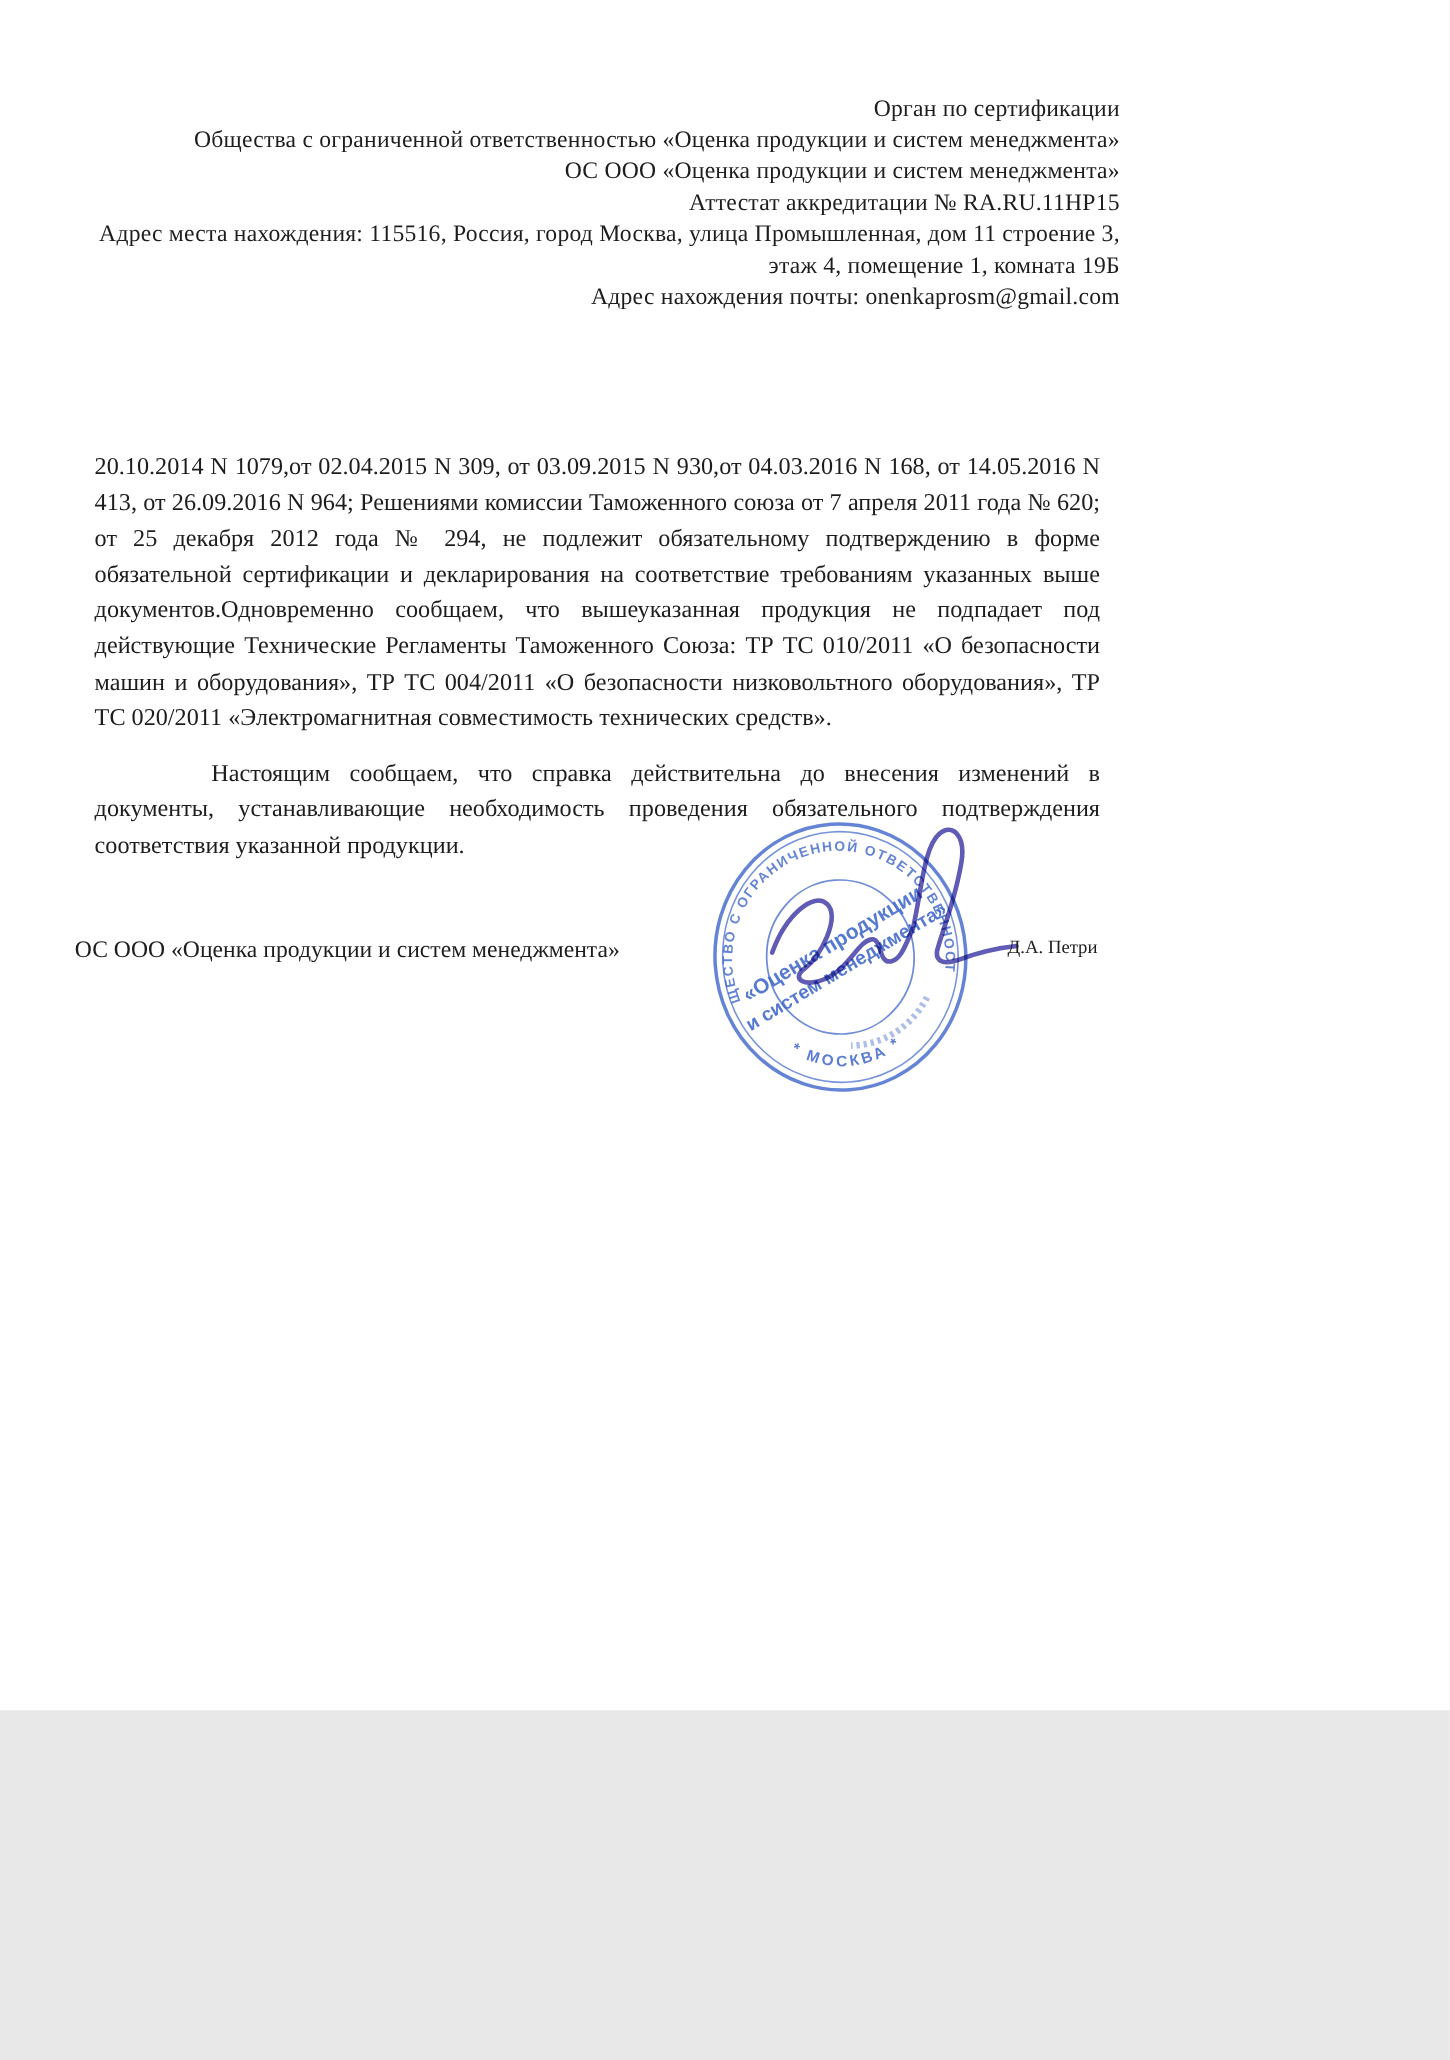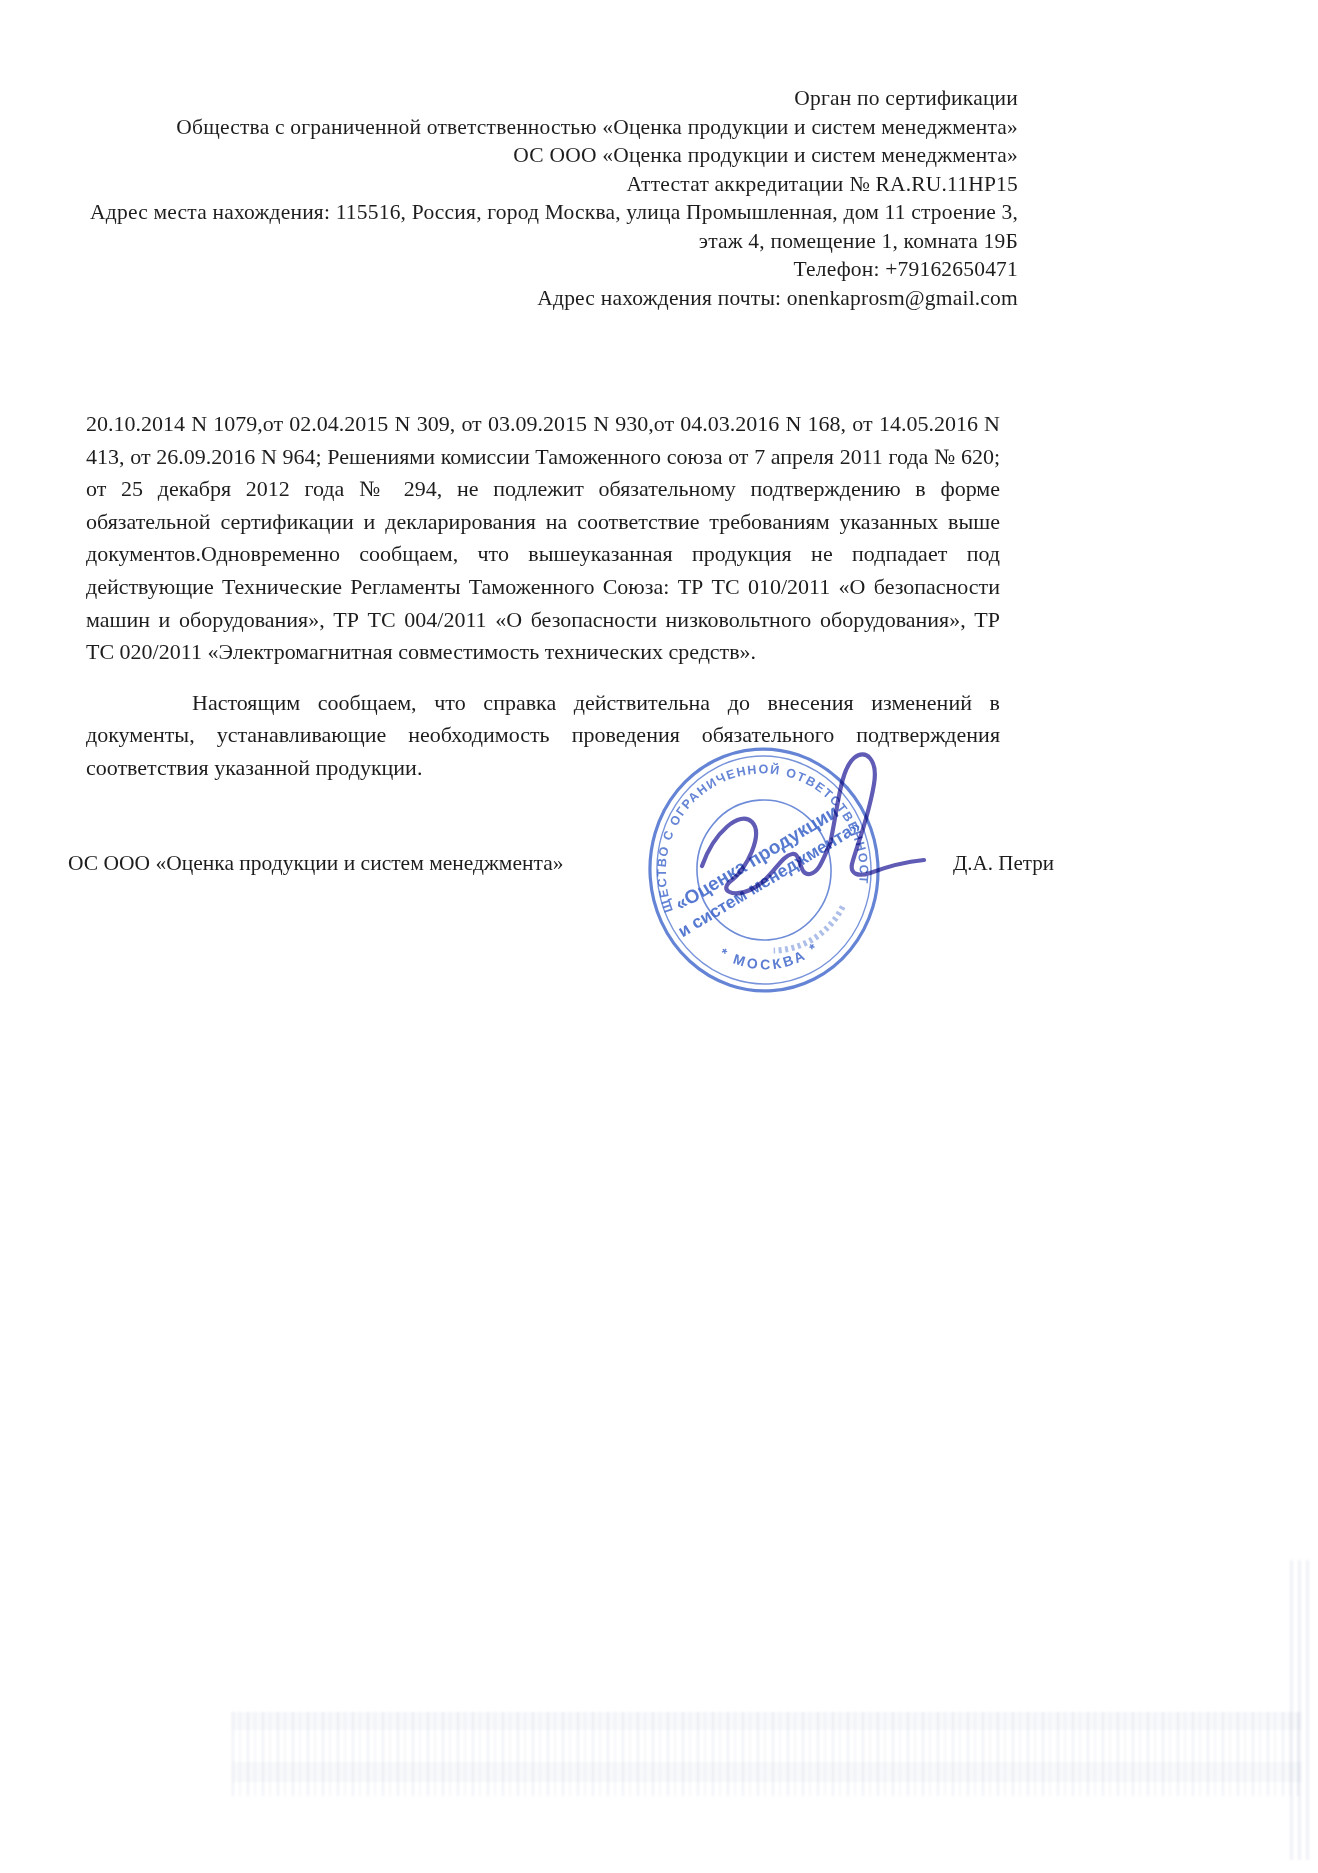--- a/index.html
+++ b/index.html
@@ -1,18 +1,18 @@
 <!DOCTYPE html>
 <html><head>
 <meta charset="utf-8">
 <style>
   html,body{margin:0;padding:0;background:#e8e8e8;}
   .page{
     position:relative;
-    width:1318px;height:1873px;
+    width:1318px;height:1555px;
     background:#ffffff;
     font-family:"Liberation Serif", serif;
     color:#1d1d1d;
     overflow:hidden;
   }
   .letterhead{
     position:absolute;left:68px;top:84px;width:950px;
     text-align:right;
     font-size:21.5px;line-height:28.5px;
     letter-spacing:.2px;
@@ -23,22 +23,22 @@
     font-size:22px;line-height:32.6px;
     text-align:justify;
   }
   .body-block p{margin:18px;}
   .p2{text-indent:106px;}
   .sig-org{
     position:absolute;left:68px;top:851px;
     font-size:21.5px;white-space:nowrap;z-index:1;
   }
   .sig-name{
-    position:absolute;left:953px;top:851px;
-    font-size:21px;white-space:nowrap;z-index:4;
+    position:absolute;left:916px;top:851px;
+    font-size:17px;white-space:nowrap;z-index:4;
   }
   .stamp-wrap{
     position:absolute;left:644px;top:742px;width:240px;height:256px;
     z-index:2;mix-blend-mode:multiply;opacity:.93;
     transform:rotate(-4deg);
   }
   .sign-wrap{
     position:absolute;left:688px;top:748px;width:250px;height:160px;
     z-index:3;mix-blend-mode:multiply;
   }
@@ -61,21 +61,20 @@
 <body>
 
 <div class="page">
 
   <div class="letterhead">
     <div>Орган по сертификации</div>
     <div>Общества с ограниченной ответственностью «Оценка продукции и систем менеджмента»</div>
     <div>ОС ООО «Оценка продукции и систем менеджмента»</div>
     <div>Аттестат аккредитации № RA.RU.11НР15</div>
     <div>Адрес места нахождения: 115516, Россия, город Москва, улица Промышленная, дом 11 строение 3, этаж 4, помещение 1, комната 19Б</div>
-    <div>Телефон: +79162650471</div>
     <div>Адрес нахождения почты: onenkaprosm@gmail.com</div>
   </div>
 
   <div class="body-block">
     <p class="p1">20.10.2014 N 1079,от 02.04.2015 N 309, от 03.09.2015 N 930,от 04.03.2016 N 168, от 14.05.2016 N 413, от 26.09.2016 N 964; Решениями комиссии Таможенного союза от 7 апреля 2011 года № 620; от 25 декабря 2012 года № 294, не подлежит обязательному подтверждению в форме обязательной сертификации и декларирования на соответствие требованиям указанных выше документов.Одновременно сообщаем, что вышеуказанная продукция не подпадает под действующие Технические Регламенты Таможенного Союза: ТР ТС 010/2011 «О безопасности машин и оборудования», ТР ТС 004/2011 «О безопасности низковольтного оборудования», ТР ТС 020/2011 «Электромагнитная совместимость технических средств».</p>
     <p class="p2">Настоящим сообщаем, что справка действительна до внесения изменений в документы, устанавливающие необходимость проведения обязательного подтверждения соответствия указанной продукции.</p>
   </div>
 
   <div class="sig-org">ОС ООО «Оценка продукции и систем менеджмента»</div>
   <div class="sig-name">Д.А. Петри</div>

